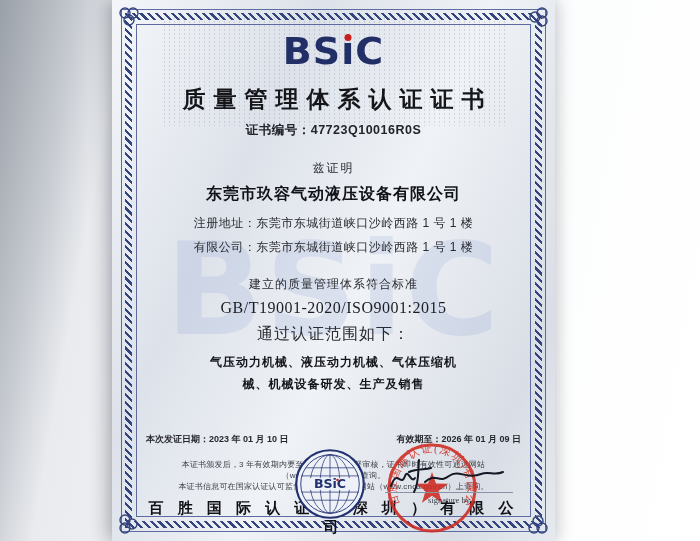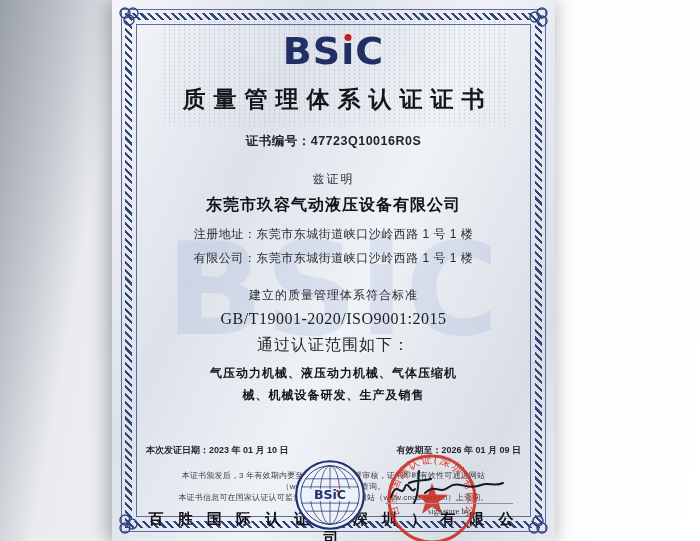--- a/index.html
+++ b/index.html
@@ -35,21 +35,21 @@
 
   
   .logo { margin-top:5px; font-size:38px; line-height:40px; font-weight:bold;
     color:#222e66; letter-spacing:1px; font-family:"DejaVu Sans",sans-serif; }
   .logo .i-stem { position:relative; display:inline-block; }
   .logo .i-dot { position:absolute; left:50%; top:3px; transform:translateX(-50%);
     width:7px; height:7px; border-radius:50%; background:#c8201e; }
 
   .title { margin-top:13px; font-size:23px; font-weight:bold; color:#15161a;
     letter-spacing:8px; text-indent:8px; font-family:Liberation Mono, monospace; }
-  .certno { margin-top:18px; font-size:12.5px; font-weight:bold; color:#23242a; letter-spacing:.5px; }
+  .certno { margin-top:7px; font-size:12.5px; font-weight:bold; color:#23242a; letter-spacing:.5px; }
 
   .intro { margin-top:21px; font-size:12px; color:#2a2b31; letter-spacing:2px; }
   .company { margin-top:7px; font-size:16px; font-weight:bold; color:#111218; letter-spacing:1px; }
   .addr { margin-top:10px; font-size:12px; color:#2a2b31; letter-spacing:.5px; }
   .addr + .addr { margin-top:7px; }
 
   .std-intro { margin-top:20px; font-size:12px; color:#2a2b31; letter-spacing:1px; }
   .standard { margin-top:6px; font-size:16px; color:#1c1d24; letter-spacing:.5px;
     font-family:"Liberation Serif","DejaVu Serif",serif; }
   .scope-intro { margin-top:7px; font-size:16px; color:#2a2b31; letter-spacing:1px; }

